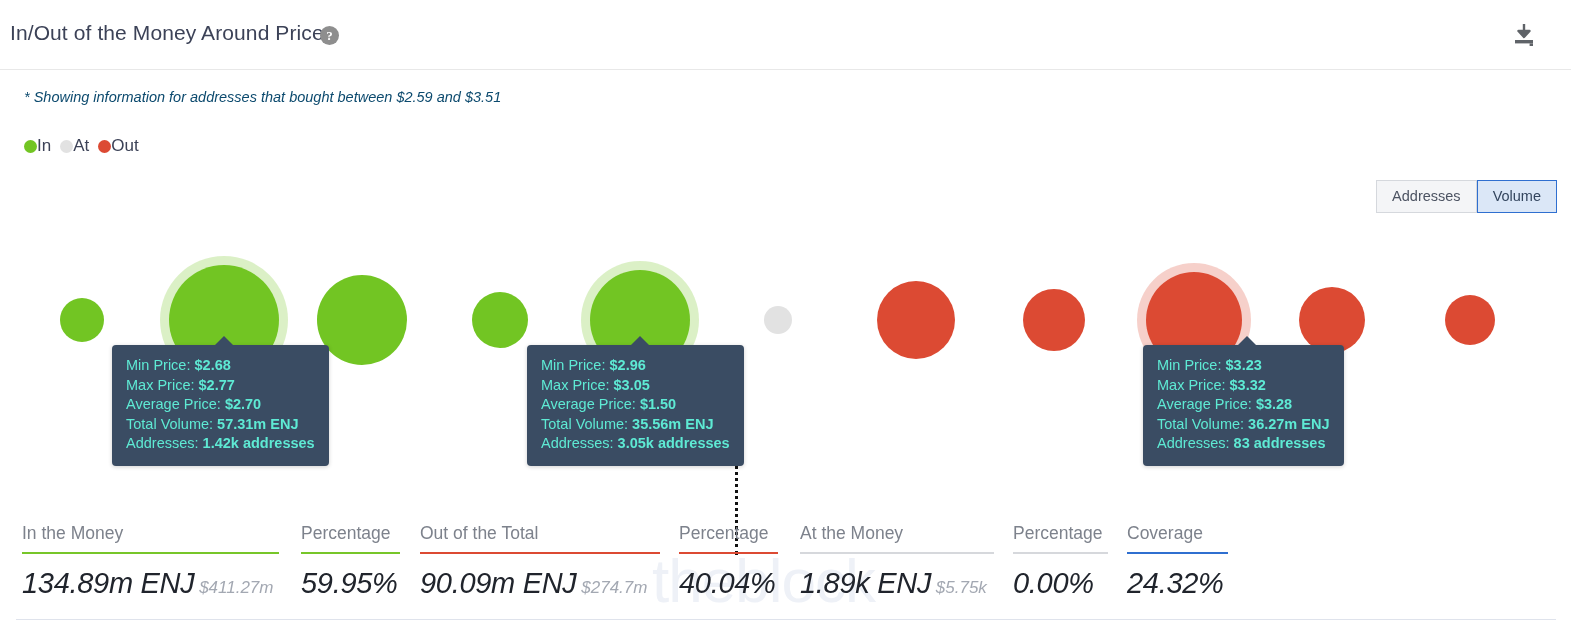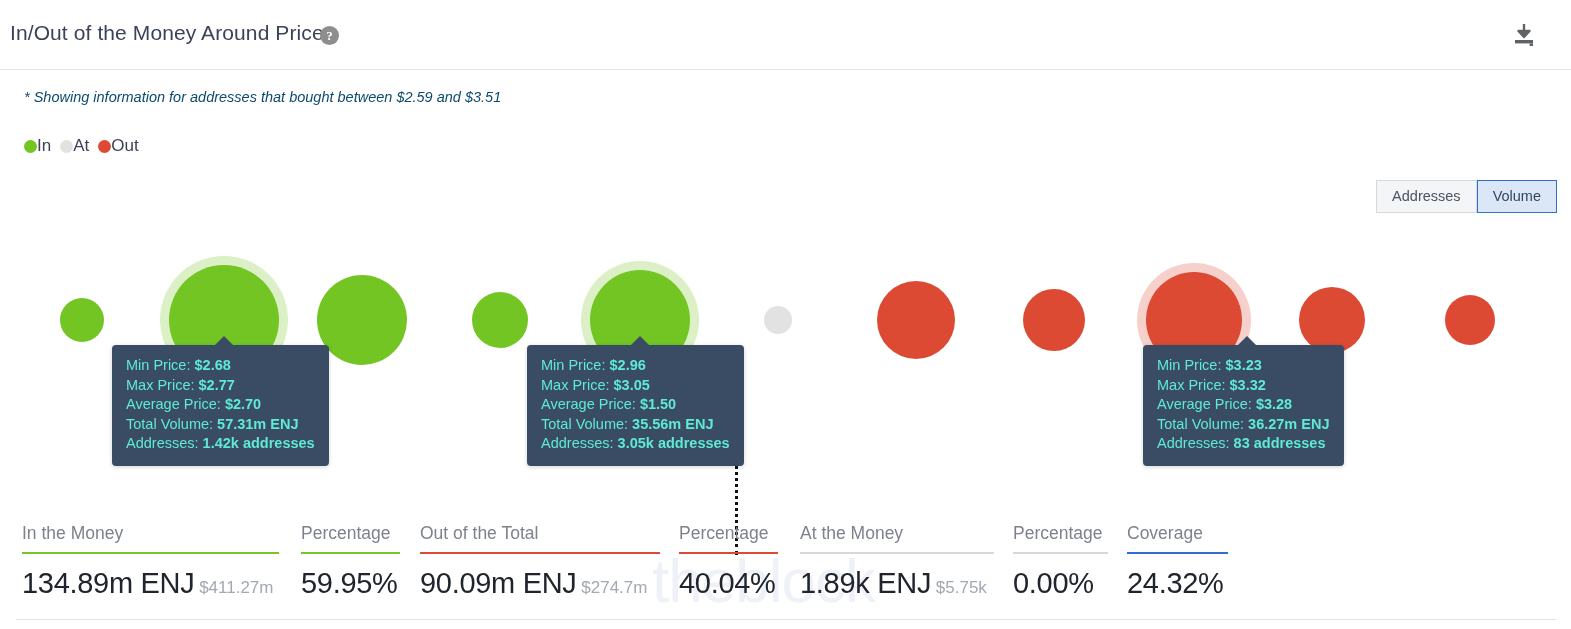--- a/index.html
+++ b/index.html
@@ -211,20 +211,21 @@
     height: 2px;
     width: 100%;
   }
   .stat-value {
     margin-top: 13px;
     font-size: 29px;
     color: #20242c;
     white-space: nowrap;
     font-weight: 400;
     letter-spacing: -0.3px;
+    font-style: italic;
   }
   .stat-sub {
     font-size: 17px;
     color: #a3a8b2;
     letter-spacing: 0;
   }
 </style>
 </head>
 <body>
 

